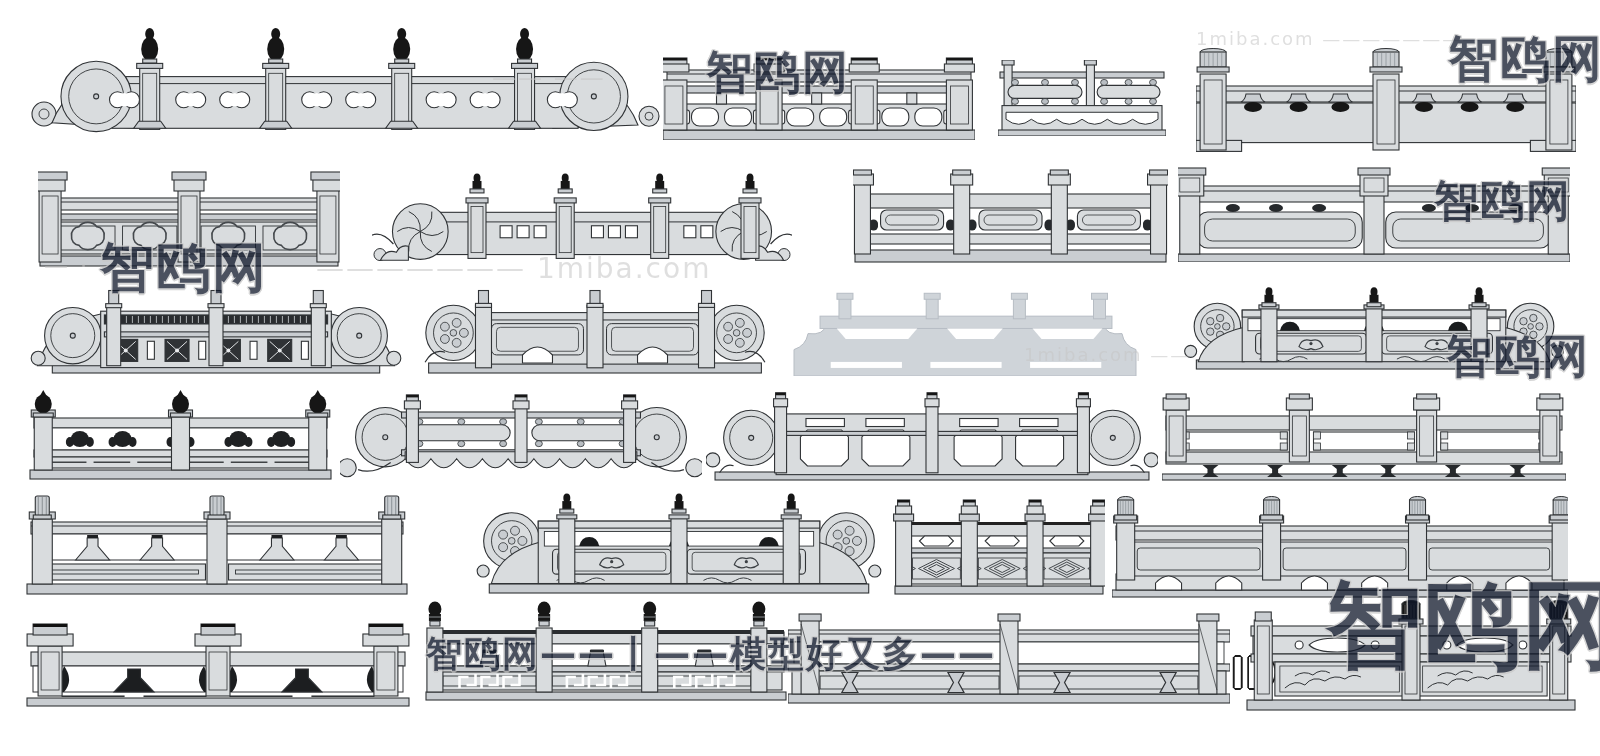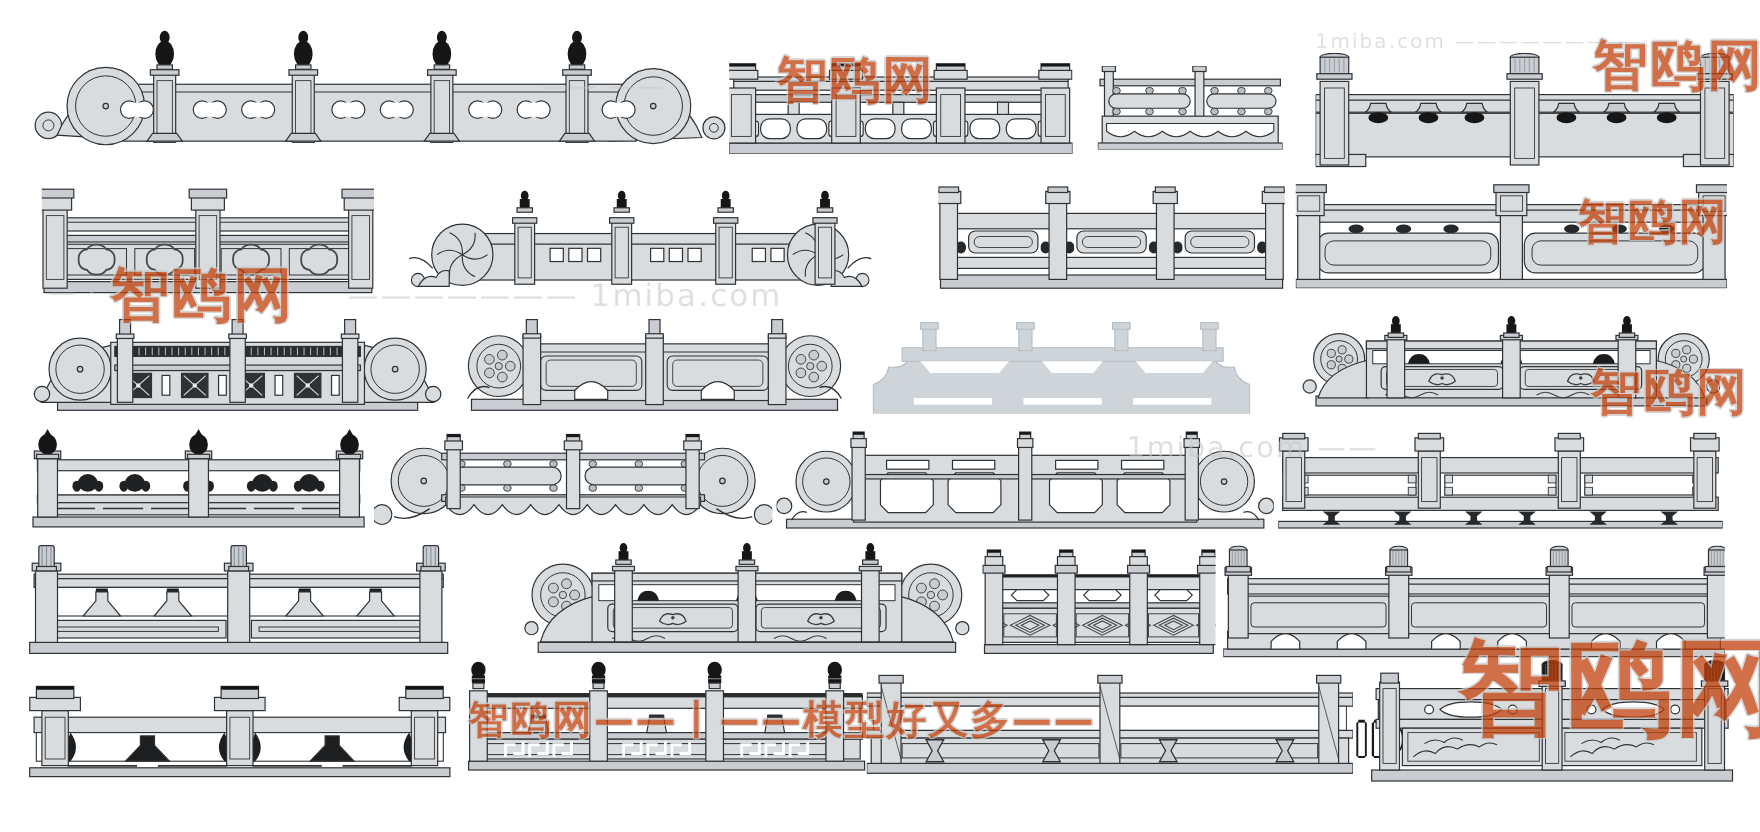--- a/index.html
+++ b/index.html
@@ -2,21 +2,21 @@
 <html><head>
 <meta charset="utf-8">
 <style>
   html,body{margin:0;padding:0;background:#ffffff;}
   .stage{position:relative;width:1600px;height:756px;background:#ffffff;overflow:hidden;
          font-family:"Liberation Sans",sans-serif;}
   figure.railing{position:absolute;margin:0;padding:0;}
   figure.railing svg{display:block;}
   .wm{position:absolute;color:#c6c6c6;opacity:.55;white-space:nowrap;letter-spacing:2px;
       font-family:"DejaVu Sans",sans-serif;pointer-events:none;}
-  .wm-outline{color:#c2410c;font-weight:700;opacity:.75;
+  .wm-outline{color:#0f172a;font-weight:700;opacity:.75;
       text-shadow:-1.5px 0 #c9c9c9,1.5px 0 #c9c9c9,0 -1.5px #c9c9c9,0 1.5px #c9c9c9,
                   -1px -1px #c9c9c9,1px 1px #c9c9c9,1px -1px #c9c9c9,-1px 1px #c9c9c9;}
   .id-badge{position:absolute;left:1232px;top:648px;font-size:44px;font-weight:700;
       letter-spacing:3px;color:#ffffff;transform:scaleX(.94);transform-origin:left;
       font-family:"Liberation Sans",sans-serif;
       text-shadow:-2px 0 #1a1a1a,2px 0 #1a1a1a,0 -2px #1a1a1a,0 2px #1a1a1a,
                   -1px -1px #1a1a1a,1px 1px #1a1a1a,-1px 1px #1a1a1a,1px -1px #1a1a1a;}
 </style>
 </head>
 <body>
@@ -1099,17 +1099,17 @@
       </svg>
     </figure>
     <span class="wm" style="left: 492px; top: 64px; font-size: 24px;">—— ——</span>
     <span class="wm wm-outline" style="left: 706px; top: 42px; font-size: 46px;">智鸥网</span>
     <span class="wm" style="left: 1196px; top: 28px; font-size: 18px;">1miba.com ————————</span>
     <span class="wm wm-outline" style="left: 1448px; top: 26px; font-size: 50px;">智鸥网——</span>
     <span class="wm" style="left: 44px; top: 252px; font-size: 24px;">— · ————</span>
     <span class="wm wm-outline" style="left: 100px; top: 232px; font-size: 54px;">智鸥网</span>
     <span class="wm" style="left: 316px; top: 252px; font-size: 28px;">——————— 1miba.com</span>
     <span class="wm wm-outline" style="left: 1434px; top: 172px; font-size: 44px;">智鸥网</span>
-    <span class="wm" style="left: 1024px; top: 344px; font-size: 26px; margin-top: 48px;">1miba.com ——</span>
+    <span class="wm" style="left: 1024px; top: 344px; font-size: 18px;">1miba.com ——</span>
     <span class="wm wm-outline" style="left: 1446px; top: 326px; font-size: 46px;">智鸥网</span>
     <span class="wm wm-outline" style="left: 426px; top: 630px; font-size: 36px;">智鸥网——丨——模型好又多——</span>
     <span class="wm wm-outline" style="left: 1326px; top: 562px; font-size: 96px;">智鸥网</span>
   </div>
 
 </body></html>

